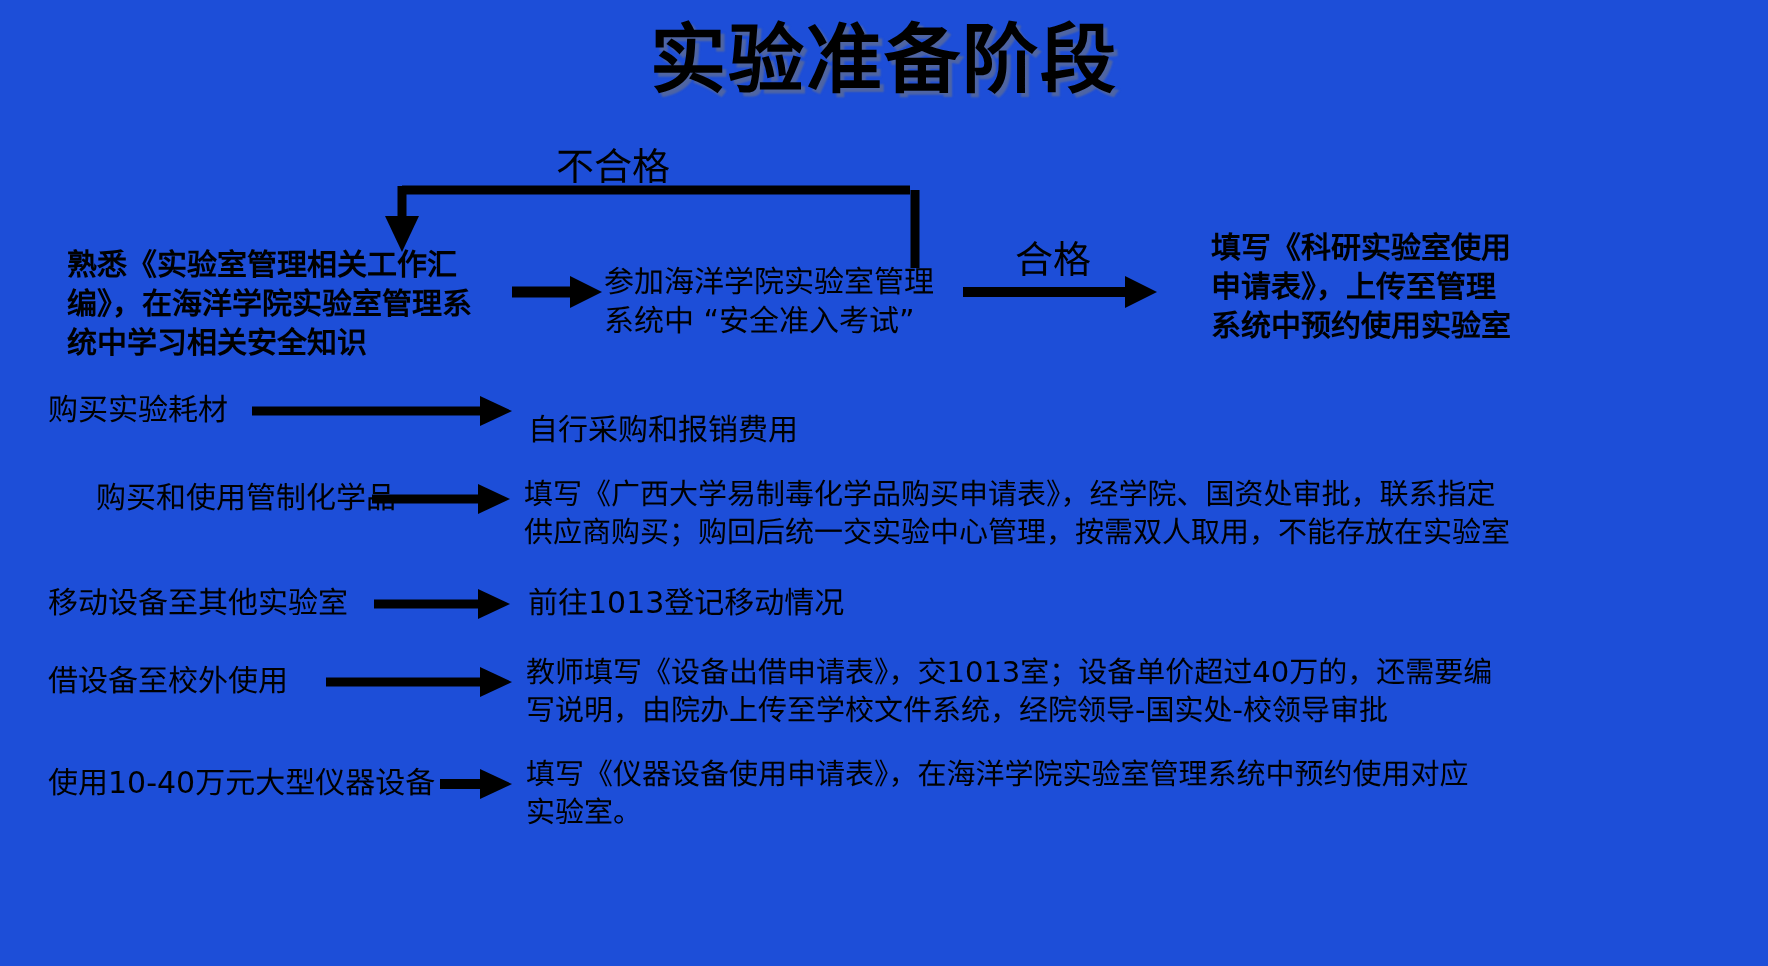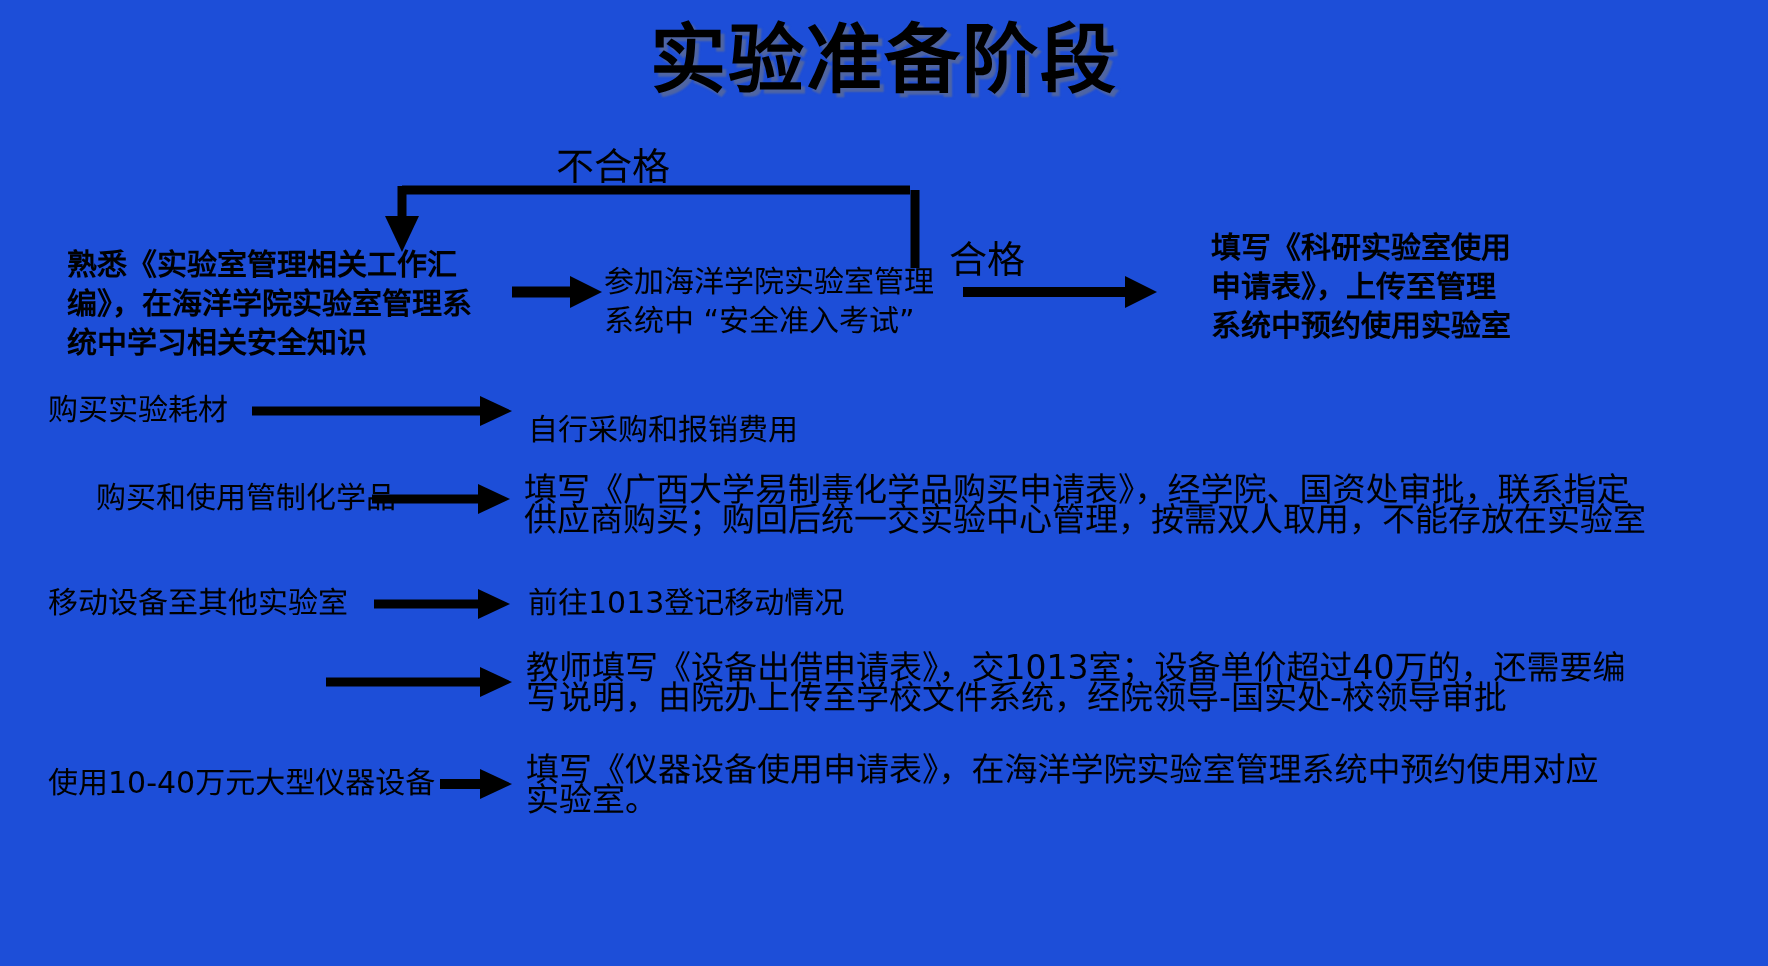--- a/index.html
+++ b/index.html
@@ -38,21 +38,21 @@
 
   
   .txt {
     position: absolute;
     font-size: 30px;
     line-height: 39px;
     color: #000;
     white-space: pre-line;
   }
   .txt.bold { font-weight: bold; margin-left: 19px; }
-  .txt.small { font-size: 33px; line-height: 30px; }
+  .txt.small { font-size: 29px; line-height: 38px; }
 
   
   .arrow {
     position: absolute;
     pointer-events: none;
   }
   .arrow svg { display: block; }
 
   .loop-label {
     position: absolute;
@@ -88,21 +88,21 @@
   <div class="arrow" style="left:512px; top:275px;">
     <svg width="92" height="34" viewBox="0 0 92 34" xmlns="http://www.w3.org/2000/svg">
       <path d="M0,17 L62,17" stroke="#000" stroke-width="11" fill="none"></path>
       <polygon points="90,17 58,1 58,33" fill="#000"></polygon>
     </svg>
   </div>
 
   <div class="txt" style="left:604px; top:262px; width:360px;">参加海洋学院实验室管理
 系统中 “安全准入考试”</div>
 
-  <div class="loop-label" style="left:949px; top:243px;">合格</div>
+  <div class="loop-label" style="left:1015px; top:243px;">合格</div>
 
   <div class="arrow" style="left:963px; top:275px;">
     <svg width="196" height="34" viewBox="0 0 196 34" xmlns="http://www.w3.org/2000/svg">
       <path d="M0,17 L166,17" stroke="#000" stroke-width="10" fill="none"></path>
       <polygon points="194,17 162,1 162,33" fill="#000"></polygon>
     </svg>
   </div>
 
   <div class="txt bold" style="left:1192px; top:228px; width:330px;">填写《科研实验室使用
 申请表》，上传至管理
@@ -135,20 +135,21 @@
 
   <div class="arrow" style="left:374px; top:588px;">
     <svg width="138" height="32" viewBox="0 0 138 32" xmlns="http://www.w3.org/2000/svg">
       <path d="M0,16 L108,16" stroke="#000" stroke-width="9" fill="none"></path>
       <polygon points="136,16 104,1 104,31" fill="#000"></polygon>
     </svg>
   </div>
 
   <div class="txt" style="left:528px; top:583px;">前往1013登记移动情况</div>
 
+  <div class="txt" style="left:48px; top:661px;">借设备至校外使用</div>
 
   <div class="arrow" style="left:326px; top:666px;">
     <svg width="188" height="32" viewBox="0 0 188 32" xmlns="http://www.w3.org/2000/svg">
       <path d="M0,16 L158,16" stroke="#000" stroke-width="9" fill="none"></path>
       <polygon points="186,16 154,1 154,31" fill="#000"></polygon>
     </svg>
   </div>
 
   <div class="txt small" style="left:526px; top:653px; width:1210px;">教师填写《设备出借申请表》，交1013室；设备单价超过40万的，还需要编
 写说明，由院办上传至学校文件系统，经院领导-国实处-校领导审批</div>

